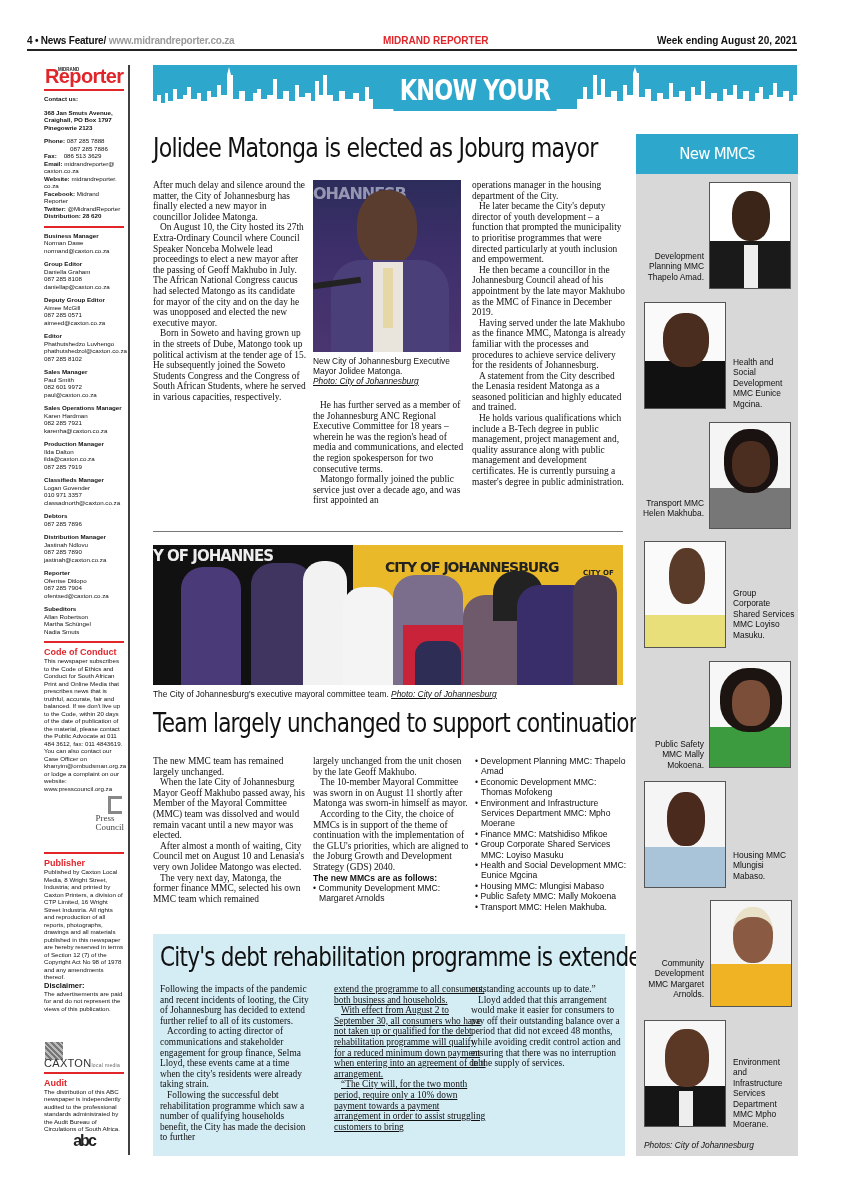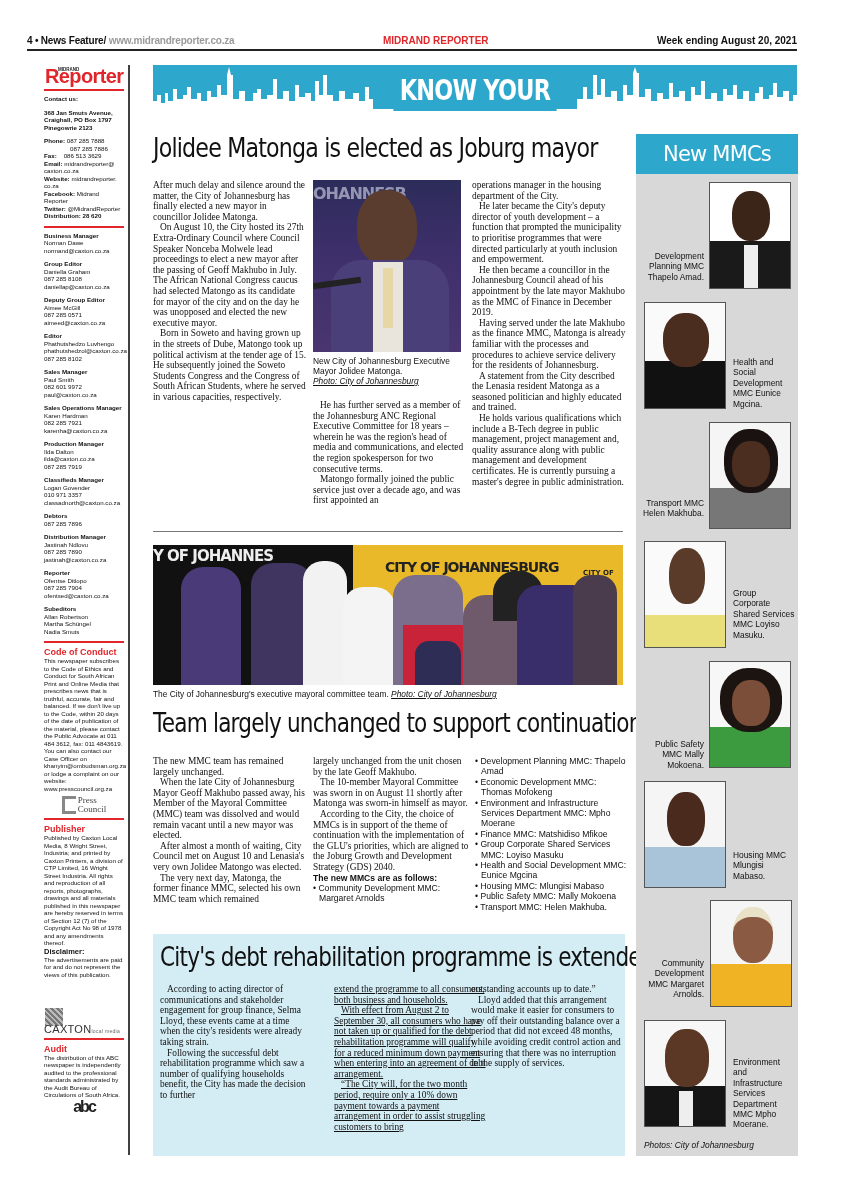--- a/index.html
+++ b/index.html
@@ -14,21 +14,21 @@
 
   
   .sidebar { position: absolute; left: 44px; top: 65px; width: 86px; height: 1090px; border-right: 2px solid #404040; font-size: 6.2px; line-height: 7.5px; padding-right: 4px; }
   .logo { position: relative; height: 22px; }
   .logo .small { position: absolute; left: 14px; top: 1px; font-size: 4.5px; font-weight: bold; color: #222; }
   .logo .big { position: absolute; left: 1px; top: 0px; font-size: 20px; font-weight: bold; color: #e0262b; letter-spacing: -0.6px; line-height: 22px; }
   .redrule { height: 2px; background: #e0262b; margin: 2px 0 4px 0; }
   .sidebar .b { font-weight: bold; }
   .sidebar .blk { margin-bottom: 6px; }
   .sidebar .sect-title { color: #e0262b; font-weight: bold; font-size: 9px; line-height: 10px; }
-  .sidebar .pc { display: flex; align-items: flex-end; justify-content: center; margin: 4px 0 4px 0; }
+  .sidebar .pc { display: flex; align-items: flex-end; justify-content: center; margin: 4px 0 20px 0; flex-direction: column; }
   .pc .mark { width: 14px; height: 18px; border: 3px solid #888; border-right: none; margin-right: 2px; }
   .pc .txt { font-family: "Liberation Serif", serif; font-size: 9px; line-height: 9px; color: #444; }
   .caxton { margin-top: 30px; }
   .caxton .icon { width: 18px; height: 18px; background: repeating-linear-gradient(45deg,#777 0 2px,#bbb 2px 4px); margin-left: 1px; }
   .caxton .word { font-size: 11px; color: #333; letter-spacing: 0.3px; }
   .caxton .word small { font-size: 5px; color: #666; }
   .abc { text-align: center; font-size: 16px; font-weight: bold; margin-top: 4px; letter-spacing: -2px; color: #222; }
 
   
   .banner { position: absolute; left: 153px; top: 65px; width: 644px; height: 54px; background: #2ea7cc; overflow: hidden; }
@@ -43,21 +43,21 @@
   .sans { font-family: "Liberation Sans", sans-serif; font-size: 8.6px; line-height: 10.4px; }
 
   .photo { position: absolute; overflow: hidden; }
   .caption { position: absolute; font-size: 8.4px; line-height: 10px; color: #111; }
   .caption i { font-style: italic; text-decoration: underline; }
 
   .rule { position: absolute; height: 1px; background: #777; }
 
   
   .mmcpanel { position: absolute; left: 636px; top: 134px; width: 162px; height: 1022px; background: #d8d8d8; }
-  .mmchead { position: absolute; left: 636px; top: 134px; width: 162px; height: 40px; background: #2ea7cc; color: #fff; font-family: "DejaVu Sans", sans-serif; font-size: 21px; line-height: 40px; text-align: center; letter-spacing: -0.8px; }
+  .mmchead { position: absolute; left: 636px; top: 134px; width: 162px; height: 40px; background: #2ea7cc; color: #fff; font-family: "DejaVu Sans", sans-serif; font-size: 15px; line-height: 40px; text-align: center; letter-spacing: -0.8px; }
   .mmcphoto { position: absolute; width: 82px; height: 107px; border: 1px solid #555; overflow: hidden; }
   .mmclabel { position: absolute; font-size: 8.4px; line-height: 10.4px; color: #111; }
   .mmclabel.r { text-align: right; }
   .debtbox { position: absolute; left: 153px; top: 934px; width: 472px; height: 222px; background: #d4ecf4; }
 </style>
 </head>
 <body>
 
 <div class="topbar">
   <div class="left">
@@ -285,20 +285,21 @@
     <div style="padding-left: 6px; text-indent: -6px;">• <span>Health and Social Development MMC: Eunice Mgcina</span></div>
     <div style="padding-left: 6px; text-indent: -6px;">• <span>Housing MMC: Mlungisi Mabaso</span></div>
     <div style="padding-left: 6px; text-indent: -6px;">• <span>Public Safety MMC: Mally Mokoena</span></div>
     <div style="padding-left: 6px; text-indent: -6px;">• <span>Transport MMC: Helen Makhuba.</span></div>
   </div>
 
 <div class="debtbox"></div>
 <div class="headline" style="left:160px;top:941px;transform:scaleX(0.80)">City's debt rehabilitation programme is extended</div>
 
 <div class="body" style="left:160px;top:984px;width:150px;">
+  <p class="noi">Following the impacts of the pandemic and recent incidents of looting, the City of Johannesburg has decided to extend further relief to all of its customers.</p>
   <p>According to acting director of communications and stakeholder engagement for group finance, Selma Lloyd, these events came at a time when the city's residents were already taking strain.</p>
   <p>Following the successful debt rehabilitation programme which saw a number of qualifying households benefit, the City has made the decision to further</p>
 </div>
 <div class="body" style="left:334px;top:984px;width:152px;text-decoration:underline;">
   <p class="noi">extend the programme to all consumers, both business and households.</p>
   <p>With effect from August 2 to September 30, all consumers who have not taken up or qualified for the debt rehabilitation programme will qualify for a reduced minimum down payment when entering into an agreement of debt arrangement.</p>
   <p>“The City will, for the two month period, require only a 10% down payment towards a payment arrangement in order to assist struggling customers to bring</p>
 </div>
 <div class="body" style="left:471px;top:984px;width:152px;">
   <p class="noi">outstanding accounts up to date.”</p>

